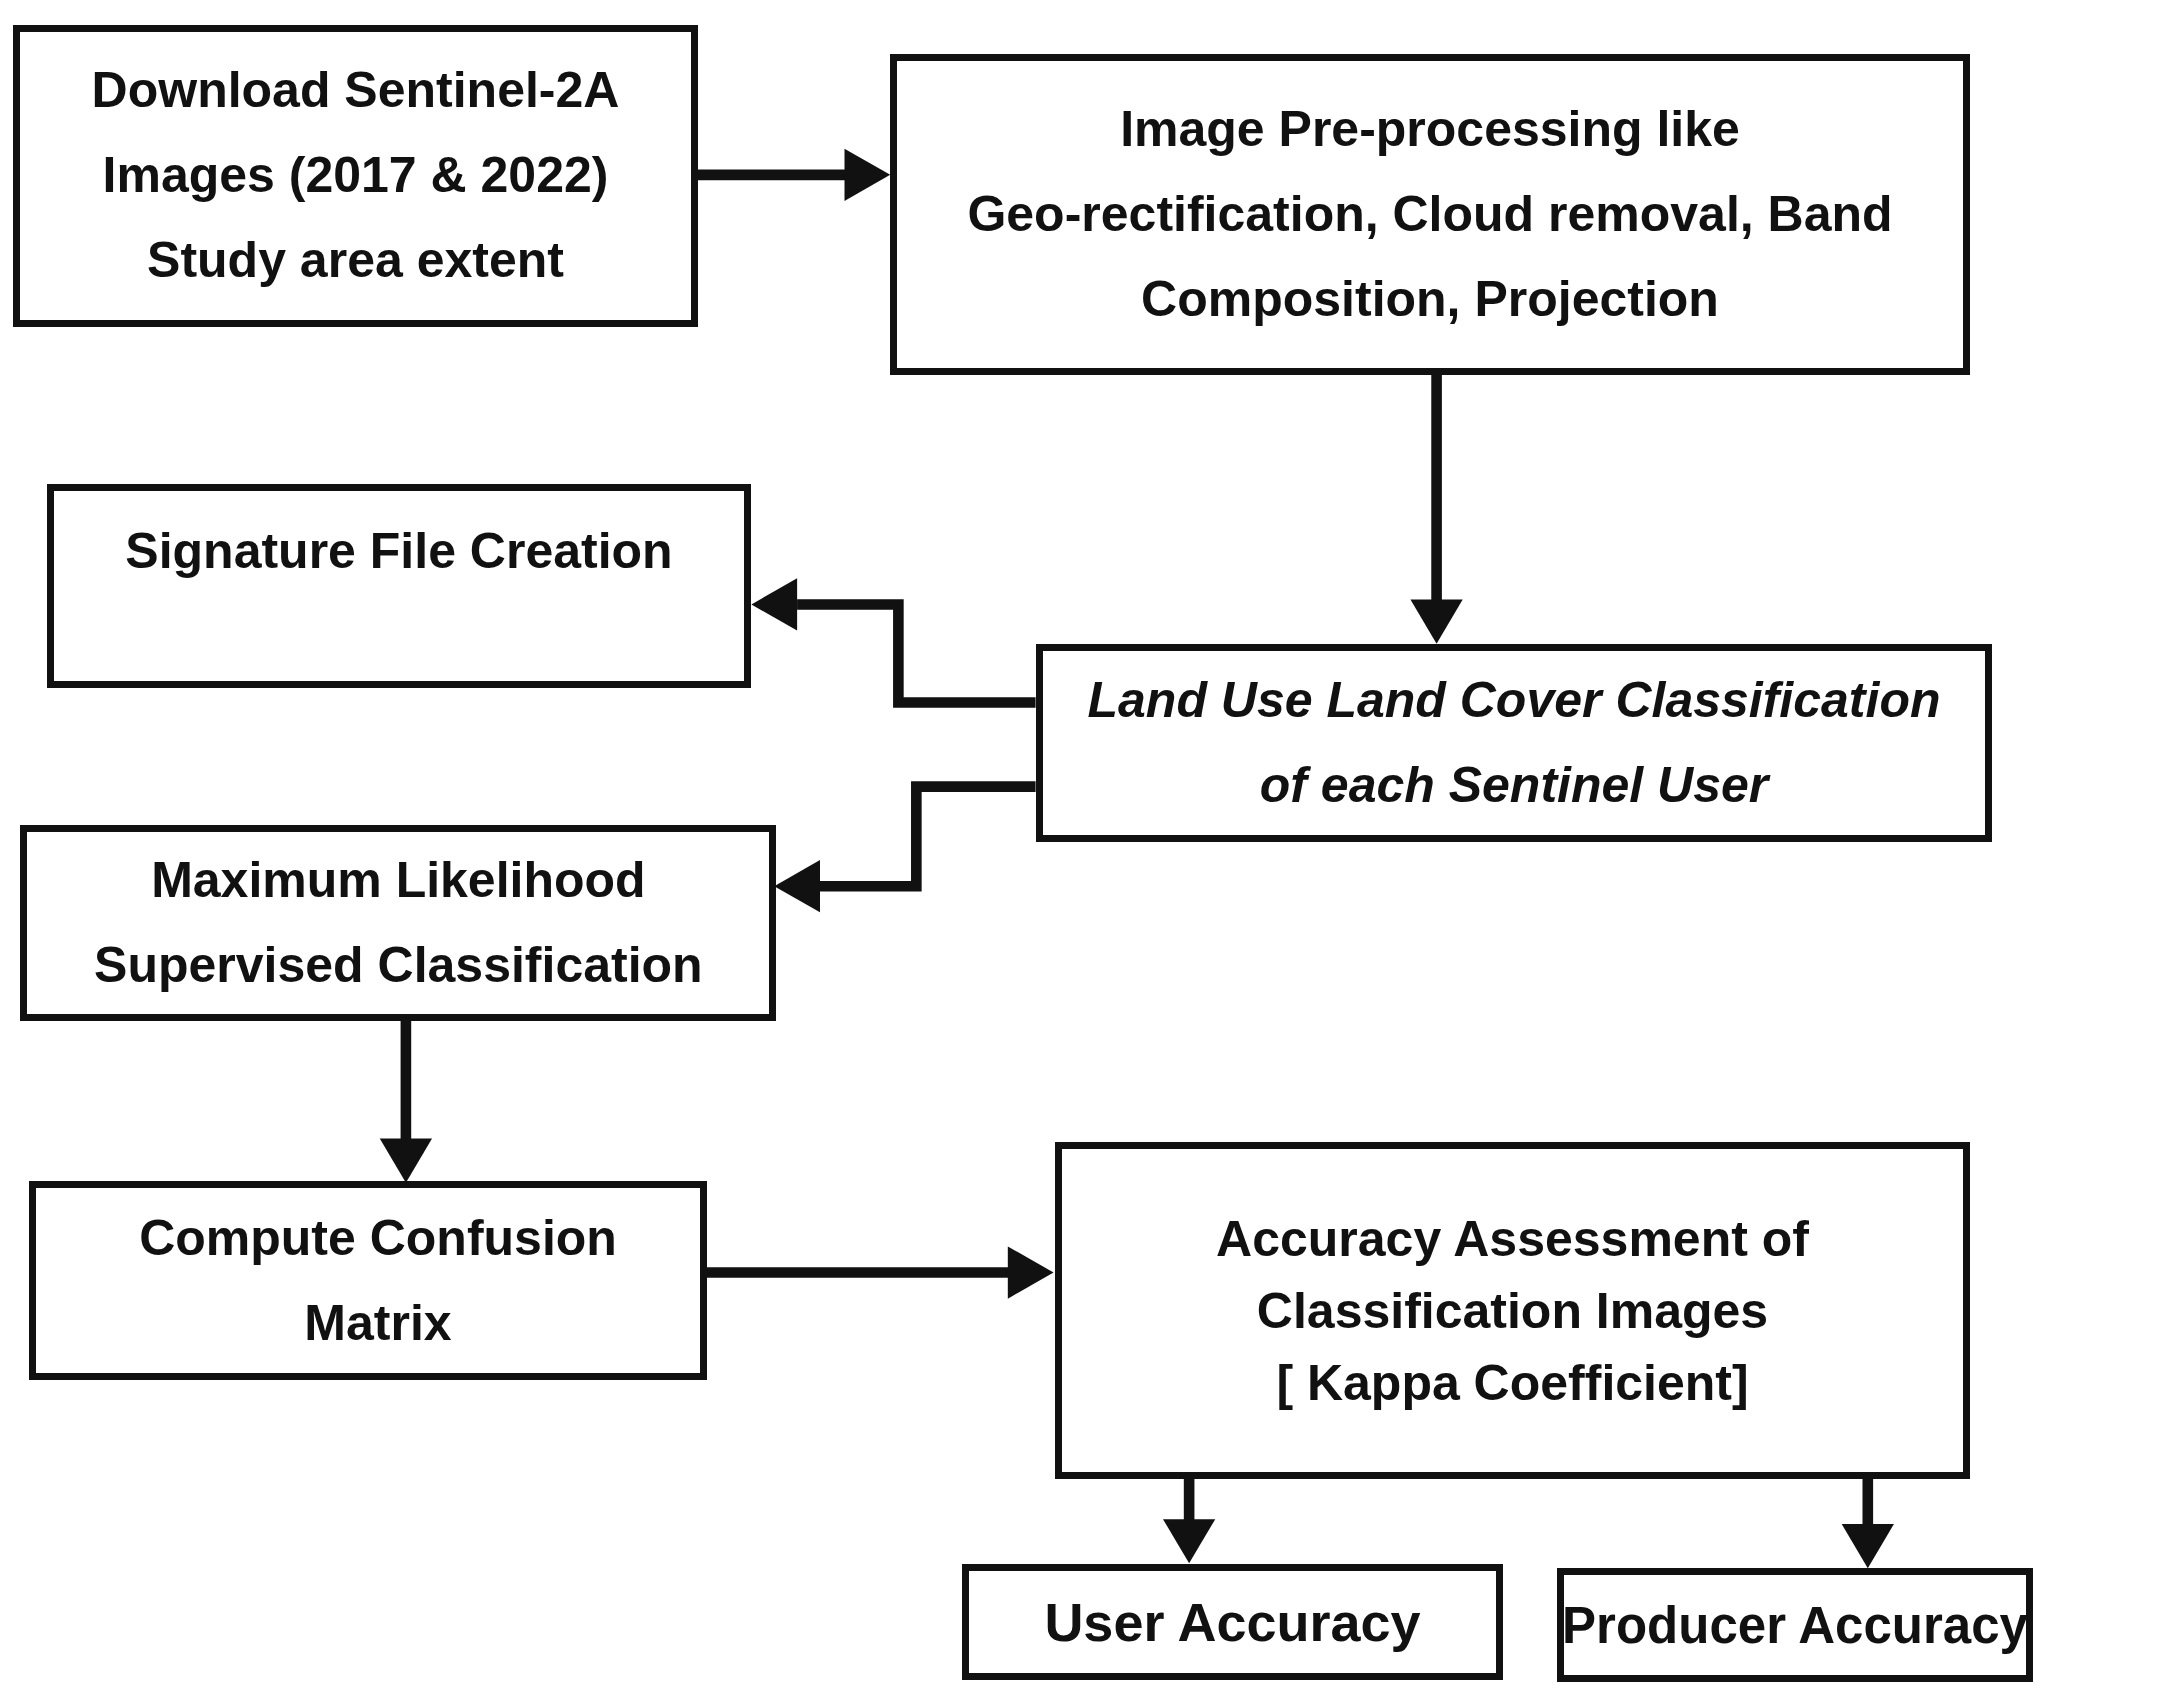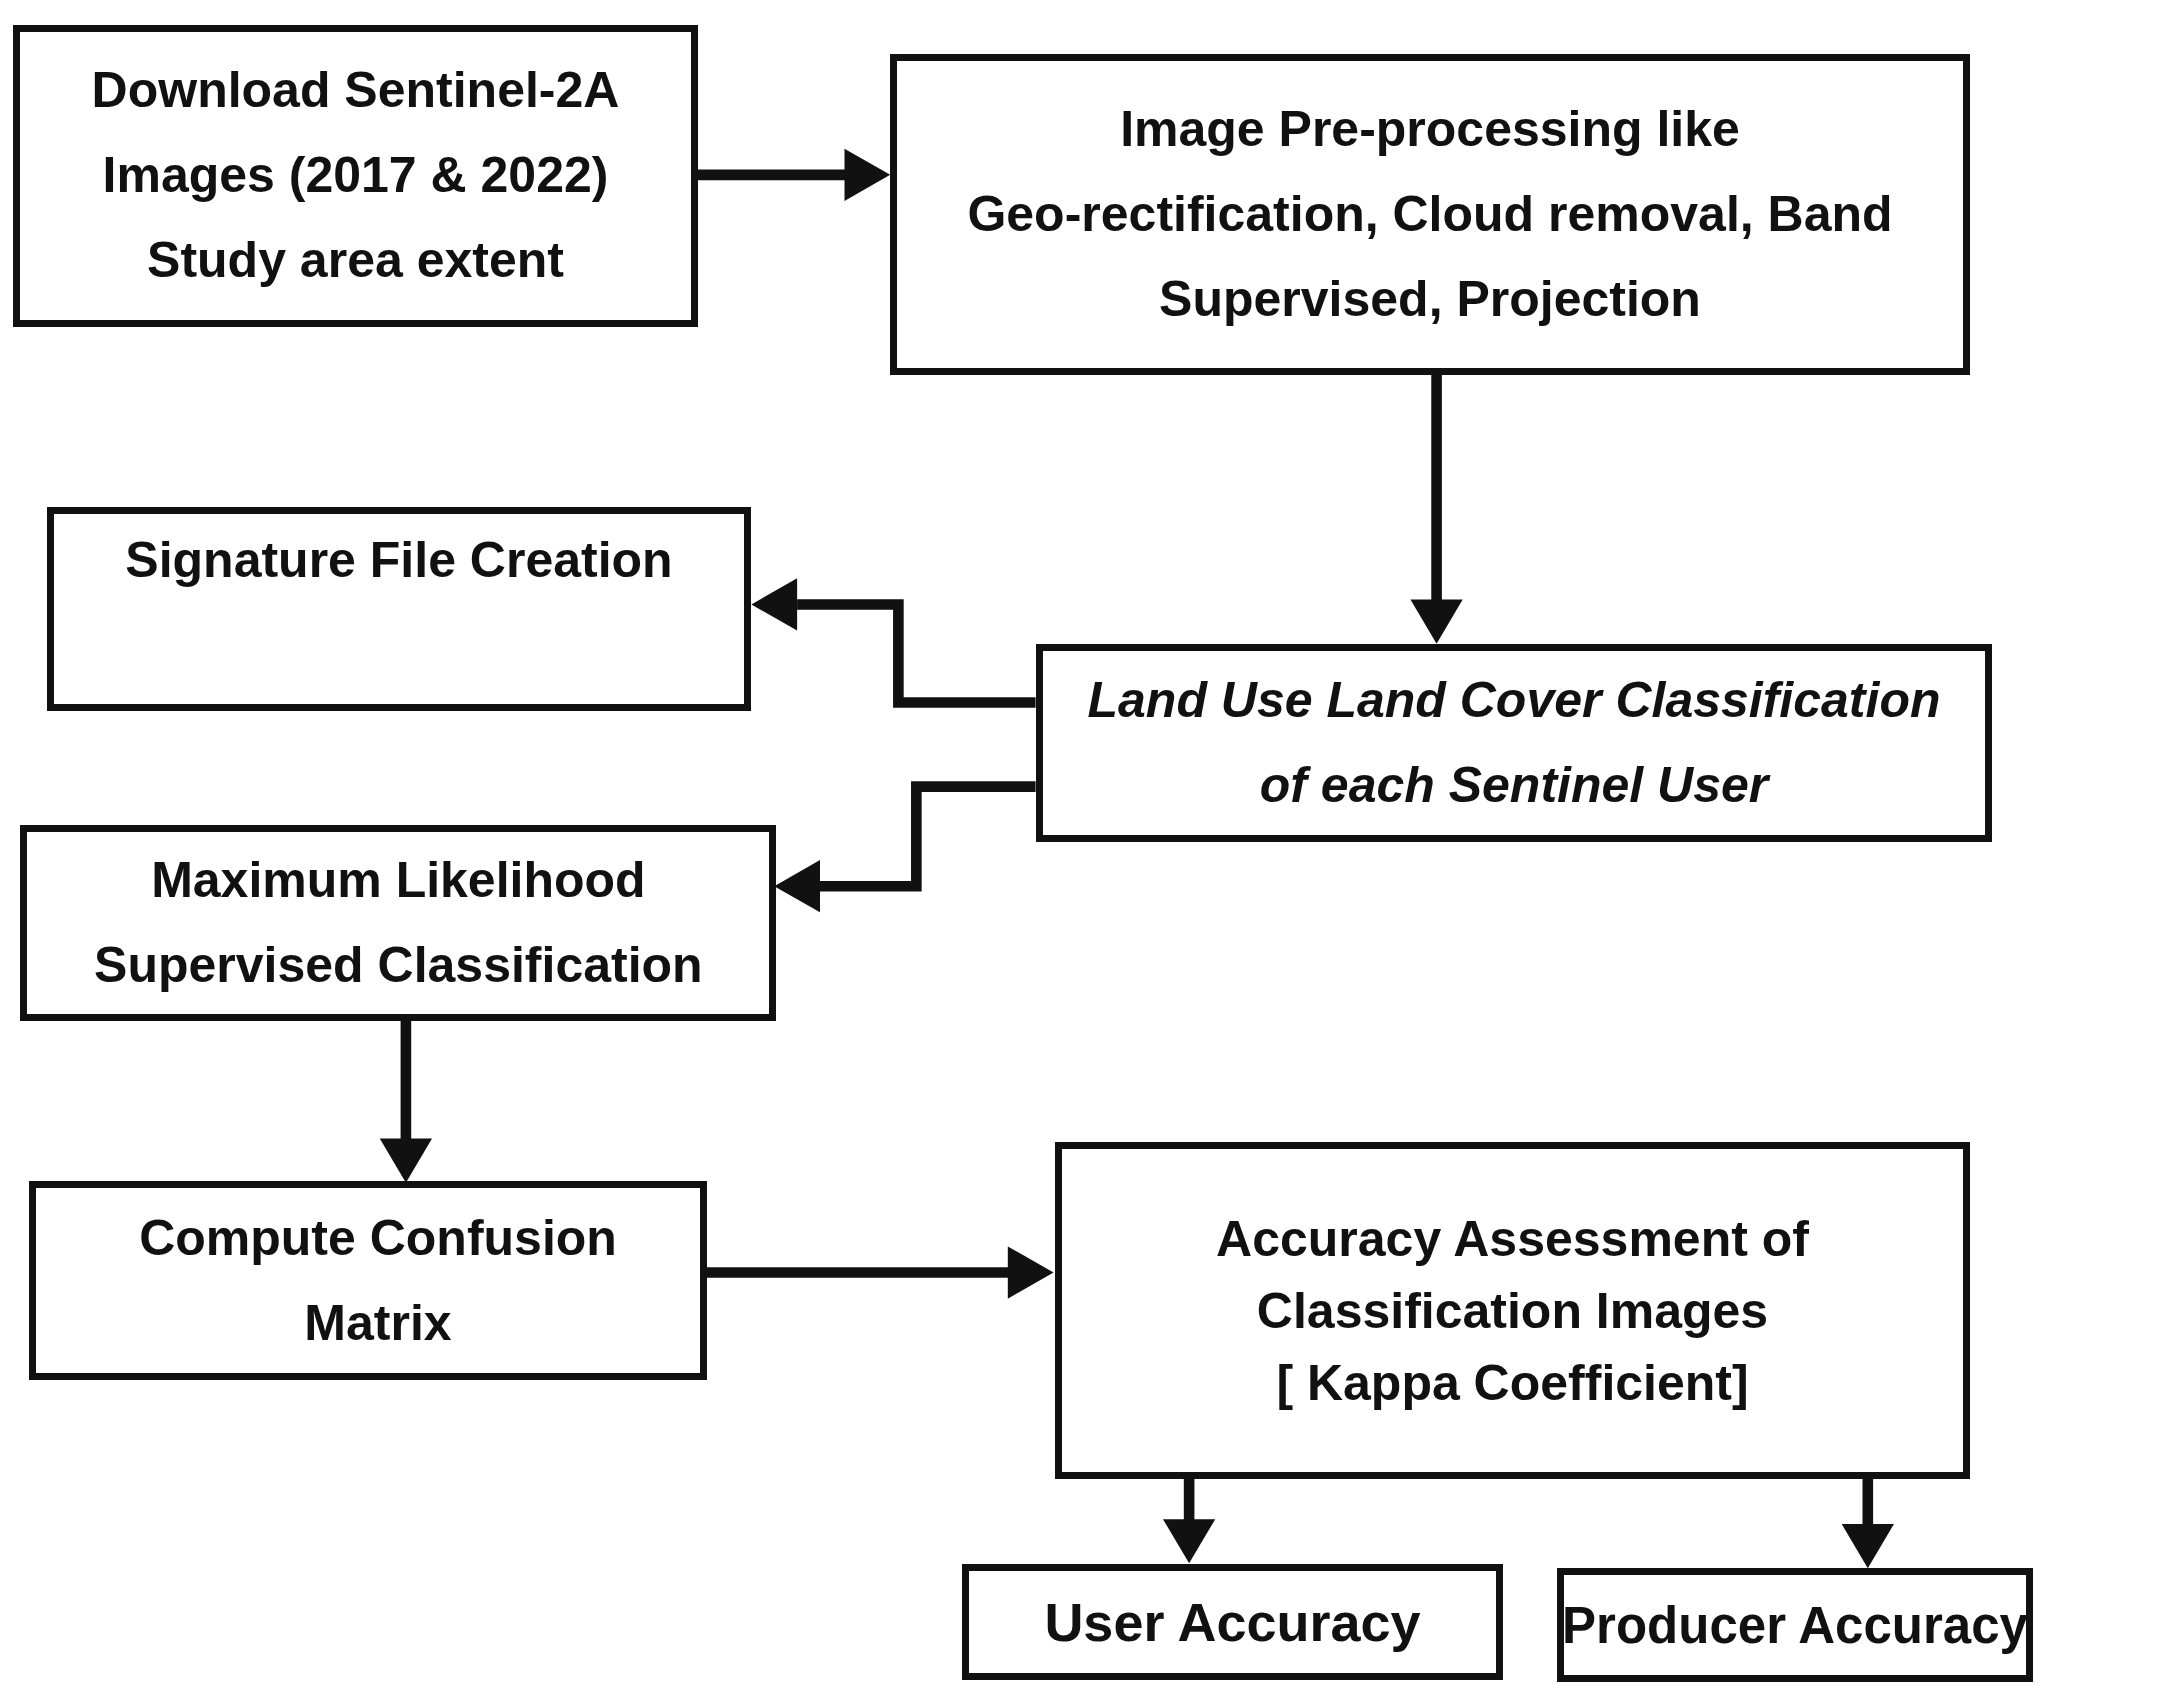--- a/index.html
+++ b/index.html
@@ -40,21 +40,21 @@
     flex-direction:column;
     justify-content:center;
     align-items:center;
     text-align:center;
     font-weight:bold;
     font-size:50px;
     line-height:85px;
     white-space:nowrap;
   }
   .box .line{display:block;}
-  .box.align-top{justify-content:flex-start;padding-top:4px;margin-top:23px;}
+  .box.align-top{justify-content:flex-start;padding-top:18px;}
   .box.tight{line-height:72px;}
 
   
   #node-download          {left:13px;   top:24.5px;   width:685px;  height:302px;}
   #node-preprocessing     {left:890px; top:54px;   width:1080px; height:321px;}
   #node-signature         {left:47px;   top:484px;  width:704px;  height:204px;}
   #node-lulc              {left:1036px; top:644px;  width:956px; height:198px;font-style:italic;}
   #node-mlc               {left:20.4px;   top:825px; width:756px;  height:196px;}
   #node-confusion         {left:29px;   top:1181px; width:678px;  height:199px;padding-left:20px;}
   #node-accuracy          {left:1055px; top:1142px; width:915px; height:337px;}
@@ -95,21 +95,21 @@
 
   <div class="box" id="node-download">
     <span class="line">Download Sentinel-2A</span>
     <span class="line">Images (2017 &amp; 2022)</span>
     <span class="line">Study area extent</span>
   </div>
 
   <div class="box" id="node-preprocessing">
     <span class="line">Image Pre-processing like</span>
     <span class="line">Geo-rectification, Cloud removal, Band</span>
-    <span class="line">Supervised, Projection</span>
+    <span class="line">Composition, Projection</span>
   </div>
 
   <div class="box align-top" id="node-signature">
     <span class="line">Signature File Creation</span>
   </div>
 
   <div class="box" id="node-lulc">
     <span class="line">Land Use Land Cover Classification</span>
     <span class="line">of each Sentinel User</span>
   </div>

